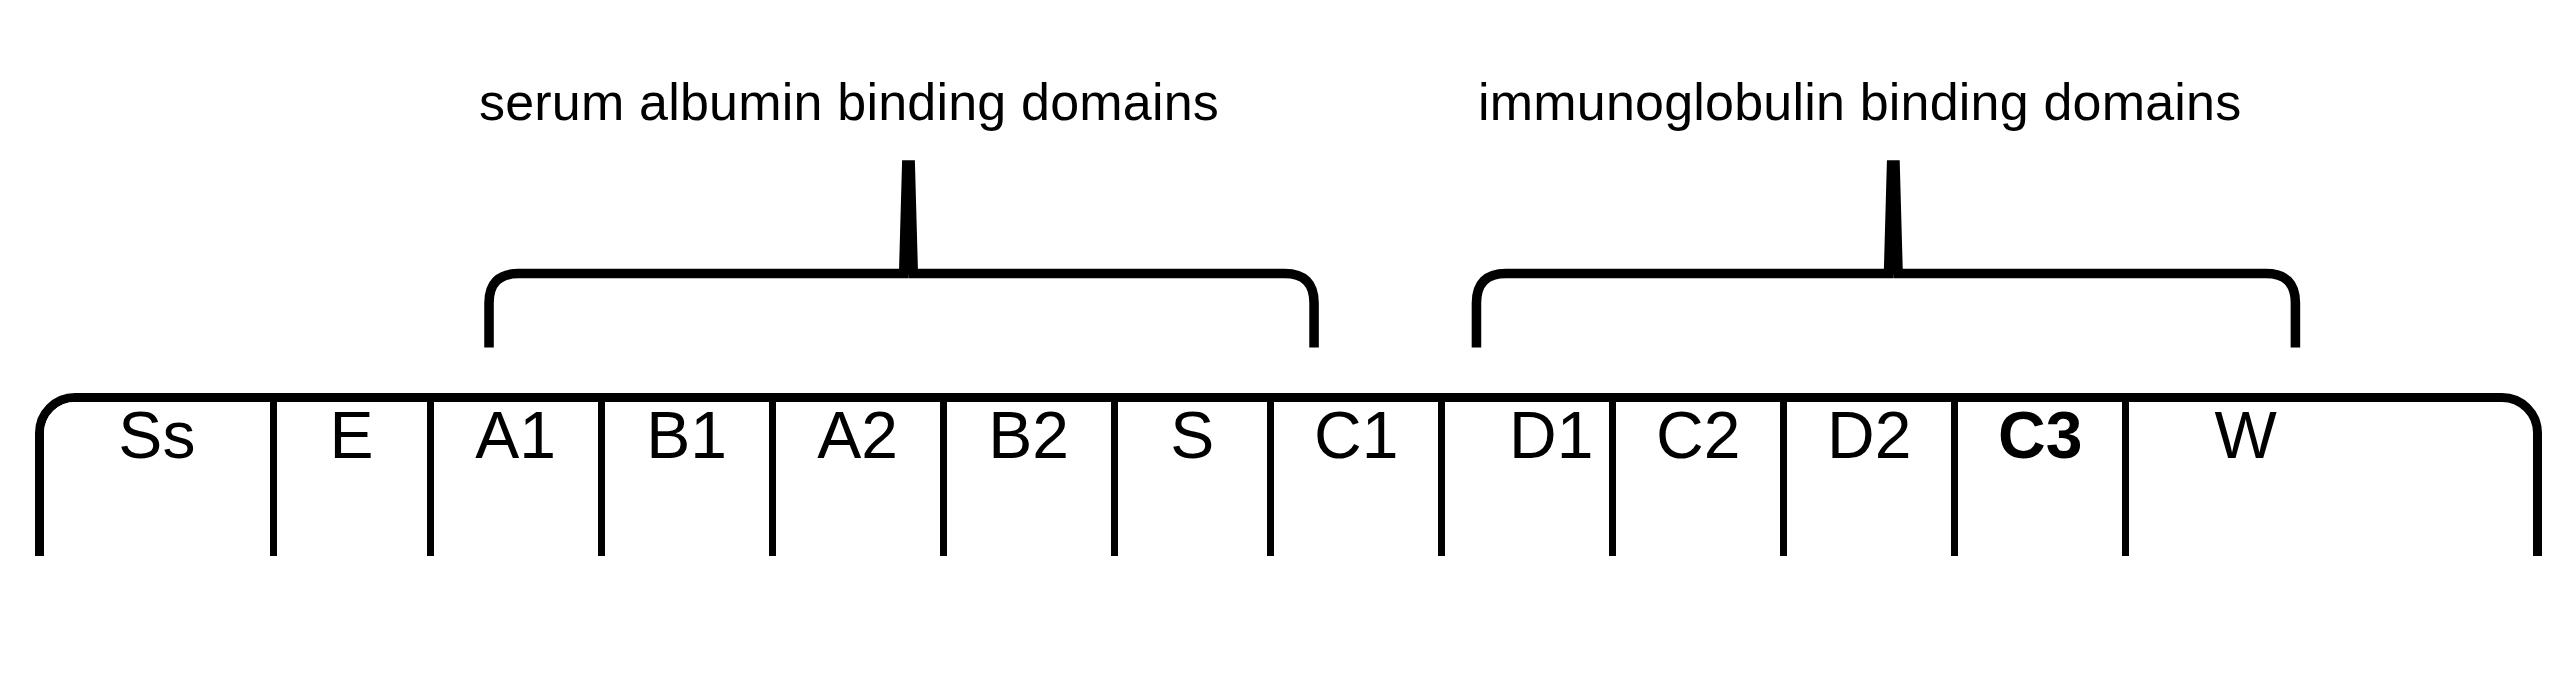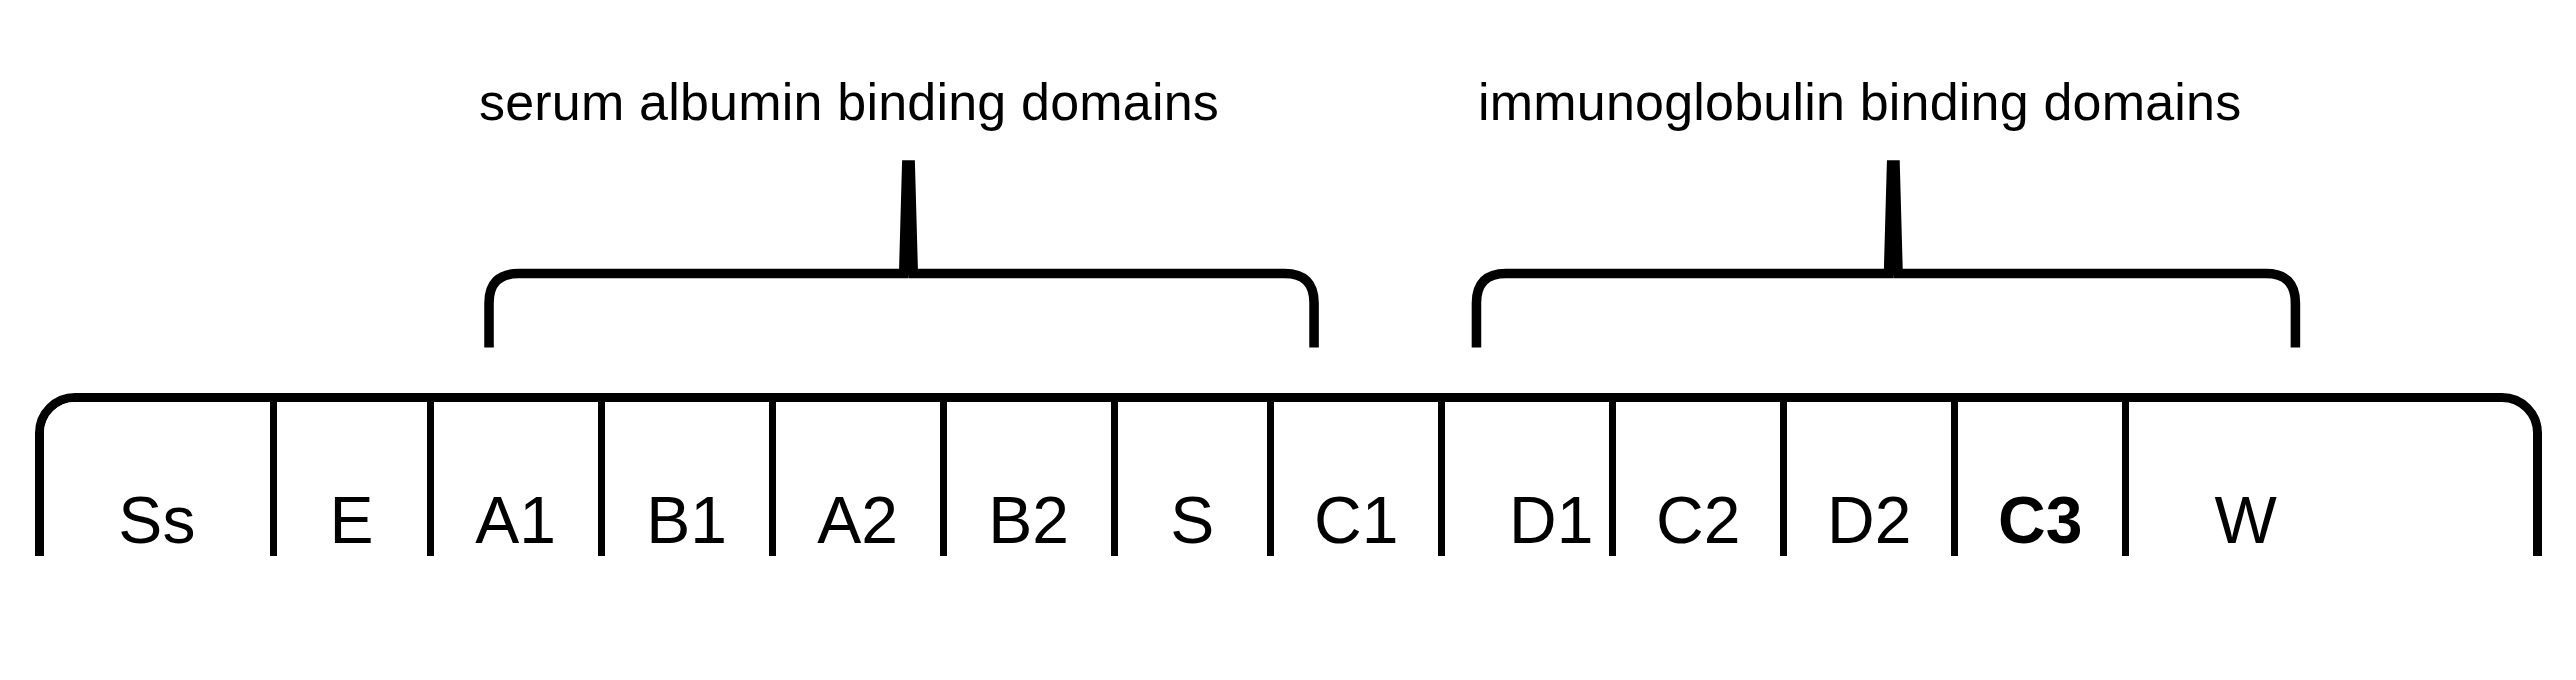--- a/index.html
+++ b/index.html
@@ -50,21 +50,20 @@
     background: #ffffff;
     display: flex;
     flex-direction: row;
     overflow: hidden;
   }
   .segment {
     position: relative;
     height: 100%;
     box-sizing: border-box;
     display: flex;
-    align-items: center;
     justify-content: center;
     background: #ffffff;
     border-right: 7.8px solid #000000;
   }
   .segment:last-child {
     border-right: none;
   }
   .segment-label {
     color: #000000;
     font-size: 66px;

